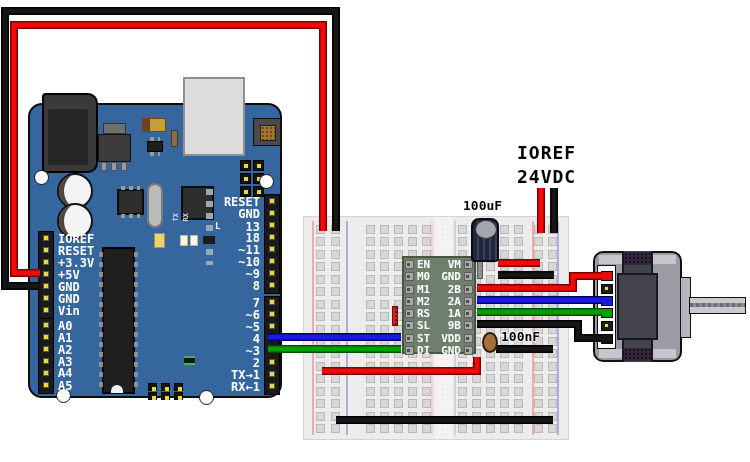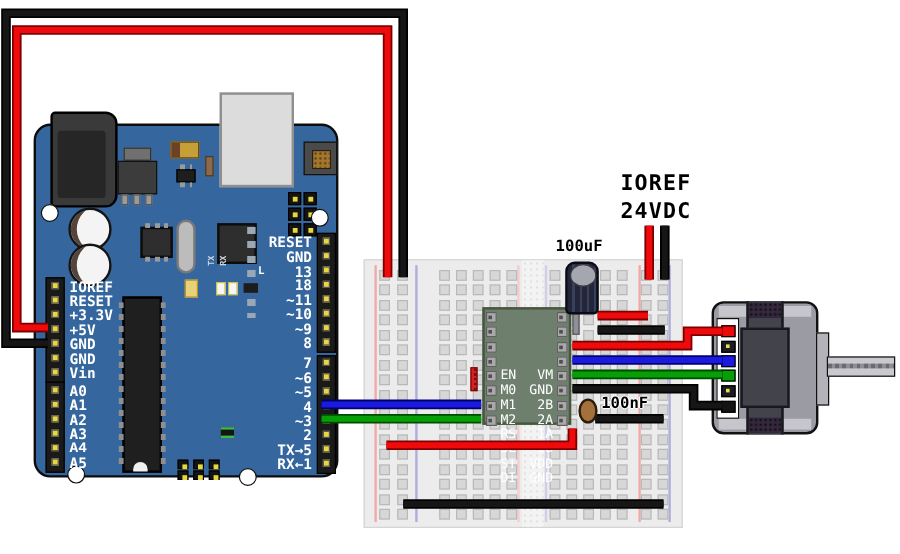--- a/index.html
+++ b/index.html
@@ -10,21 +10,21 @@
   #breadboard{left:303px;top:216px;width:264px;height:222px;background:#ececec;border:1px solid #d4d4d4;}
   .bb-line{position:absolute;top:4px;height:214px;width:2px;}
   .bb-hole{position:absolute;width:7px;height:7px;background:#d7d7d7;border:1px solid #b9b9b9;}
   .bb-channel{position:absolute;top:0;height:222px;background:#f3f3f3;
               background-image:radial-gradient(#e0e0e0 0.8px, transparent 1px);background-size:5px 5px;}
   
   #chip{left:402px;top:256px;width:74px;height:98px;background:#6e7f6e;border:2px solid #46563f;box-sizing:border-box;}
   .chip-row{position:absolute;left:0;width:70px;height:12px;}
   .chip-pad{position:absolute;top:1px;width:9px;height:9px;background:#a9a9a9;border:1px solid #5f5f5f;box-sizing:border-box;}
   .chip-pad::after{content:"";position:absolute;left:1px;top:2px;width:3px;height:3px;background:#4f4f4f;}
-  .chip-lbl{position:absolute;top:0;font-size:11px;line-height:11px;font-weight:normal;color:#ffffff;margin-top:48px;}
+  .chip-lbl{position:absolute;top:0;font-size:11px;line-height:11px;font-weight:bold;color:#ffffff;}
   
   #cap-body{left:471px;top:218px;width:28px;height:44px;background:#232638;border:2px solid #0b0b16;border-radius:8px 8px 4px 4px;box-sizing:border-box;
             background-image:repeating-linear-gradient(90deg,transparent 0 4px,#39405c 4px 6px);}
   #cap-top{left:475px;top:220px;width:20px;height:17px;background:#a6a6ae;border:1px solid #3a3a46;border-radius:50%;}
   #cap-lead{left:477px;top:261px;width:4px;height:16px;background:#8f8f98;border:1px solid #555;}
   
   #capn-body{left:482px;top:332px;width:16px;height:21px;background:#a5713a;border:2px solid #2a1d10;border-radius:50%;box-sizing:border-box;}
   
   #jumper{left:392px;top:306px;width:6px;height:20px;background:#d42222;border:1px solid #6f0e0e;box-sizing:border-box;
           background-image:repeating-linear-gradient(180deg,#7a1010 0 2px,transparent 2px 4px);background-size:2px 100%;background-position:2px 0;background-repeat:no-repeat;}
@@ -531,21 +531,21 @@
         <div class="pinlbl r" style="left: 170px; top: 204px;">~6</div>
         <div class="pinhole" style="left: 239px; top: 218px;"></div>
         <div class="pinlbl r" style="left: 170px; top: 216px;">~5</div>
         <div class="pinhole" style="left: 239px; top: 230px;"></div>
         <div class="pinlbl r" style="left: 170px; top: 228px;">4</div>
         <div class="pinhole" style="left: 239px; top: 242px;"></div>
         <div class="pinlbl r" style="left: 170px; top: 240px;">~3</div>
         <div class="pinhole" style="left: 239px; top: 254px;"></div>
         <div class="pinlbl r" style="left: 170px; top: 252px;">2</div>
         <div class="pinhole" style="left: 239px; top: 266px;"></div>
-        <div class="pinlbl r" style="left: 170px; top: 264px;">TX→5</div>
+        <div class="pinlbl r" style="left: 170px; top: 264px;">TX→1</div>
         <div class="pinhole" style="left: 239px; top: 278px;"></div>
         <div class="pinlbl r" style="left: 170px; top: 276px;">RX←1</div>
       </div>
   </div>
 
   <svg id="wire-layer" class="abs" width="750" height="462">
       <polyline points="40,286 5,286 5,11 336,11 336,231" fill="none" stroke="#000000" stroke-width="8" stroke-linejoin="miter" stroke-linecap="butt"></polyline>
       <polyline points="40,286 5,286 5,11 336,11 336,231" fill="none" stroke="#161616" stroke-width="5" stroke-linejoin="miter" stroke-linecap="butt"></polyline>
       <polyline points="40,273 14,273 14,25 323,25 323,231" fill="none" stroke="#7c0000" stroke-width="8" stroke-linejoin="miter" stroke-linecap="butt"></polyline>
       <polyline points="40,273 14,273 14,25 323,25 323,231" fill="none" stroke="#ef0b0b" stroke-width="5" stroke-linejoin="miter" stroke-linecap="butt"></polyline>

